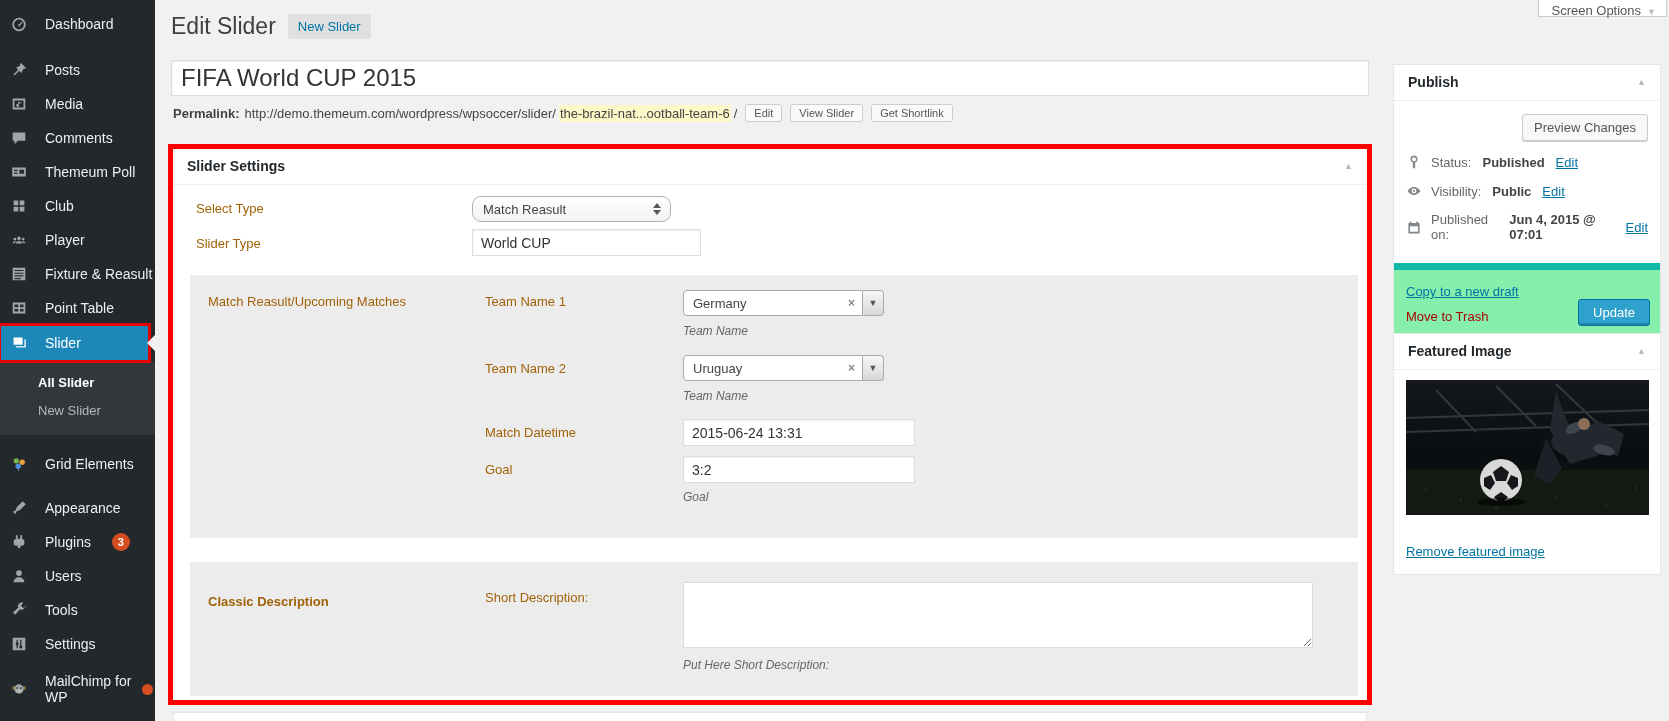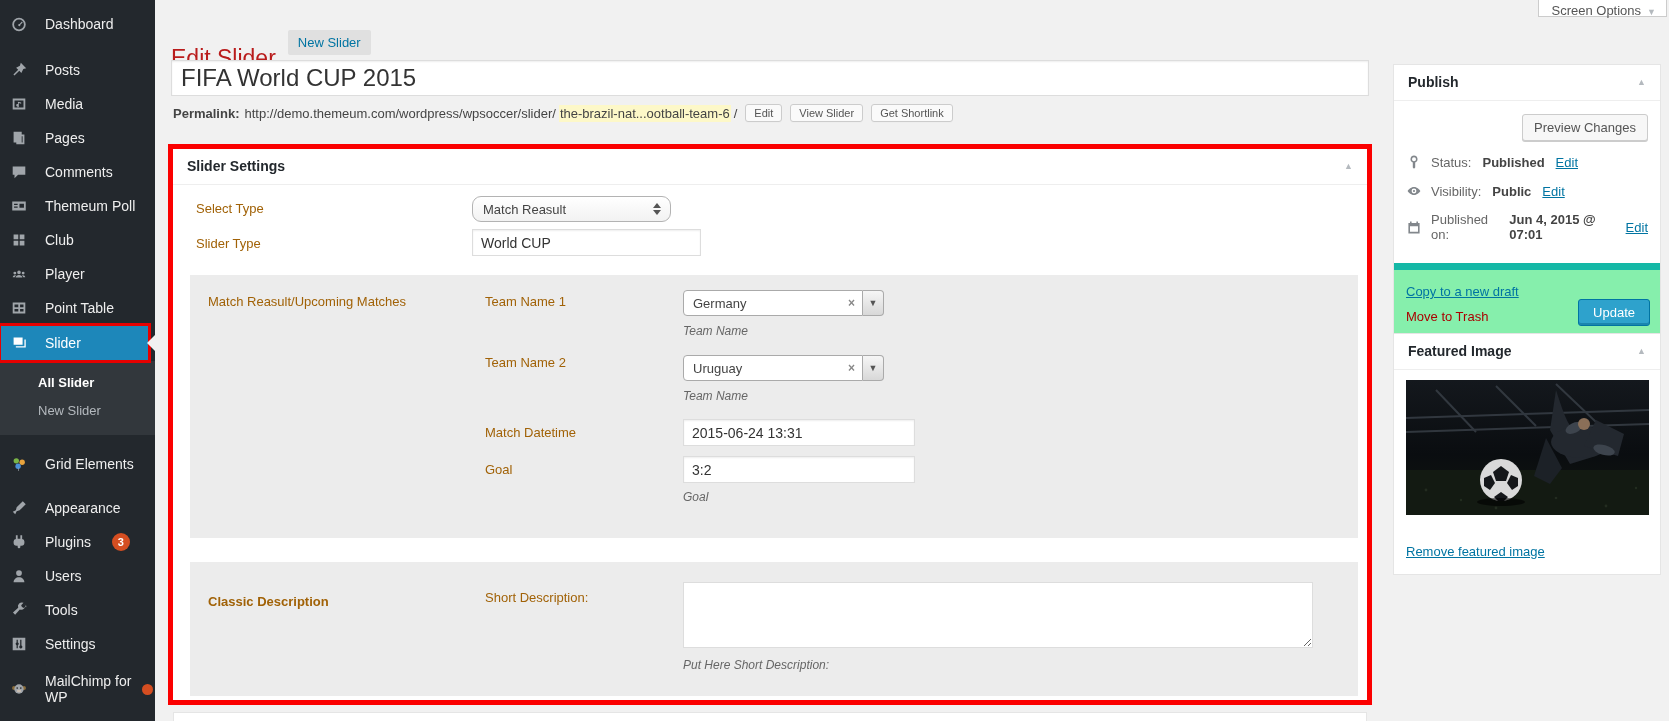--- a/index.html
+++ b/index.html
@@ -20,21 +20,21 @@
   .submenu { background:#32373c; padding:8px 0 10px; }
   .submenu-item { padding:6px 0 7px 38px; font-size:13px; color:#b4b9be; cursor:pointer; }
   .submenu-item.current { color:#fff; font-weight:bold; }
   .sp12 { height:12px; } .sp10 { height:10px; } .sp11 { height:11px; }
   .count-badge { background:#d54e21; color:#fff; border-radius:50%; font-size:11px; min-width:18px; height:18px; line-height:18px; text-align:center; margin-left:4px; font-weight:bold; }
   .dot-badge { position:absolute; right:2px; top:12px; width:11px; height:11px; border-radius:50%; background:#d54e21; }
   
   .screen-options { position:absolute; top:0; right:2px; height:17px; background:#fff; border:1px solid #ccc; border-top:none; padding:3px 10px 0 12px; font-size:13px; color:#555; cursor:pointer; z-index:4; }
   .screen-options .so-arrow { color:#b4b9be; font-size:9px; margin-left:6px; }
   .h1row { position:absolute; left:171px; top:13px; display:flex; align-items:center; gap:12px; }
-  .page-title { font-size:23px; font-weight:400; color:#b91c1c;margin-top:32px; }
+  .page-title { font-size:23px; font-weight:400; color:#404040; }
   .add-new-btn { background:#e0e0e0; color:#0074a2; font-size:13px; padding:5px 10px; border-radius:2px; border:none; cursor:pointer; }
   .title-input { position:absolute; left:171px; top:60px; width:1198px; height:36px; font-size:24px; padding:2px 9px; border:1px solid #ddd; color:#333; background:#fff; box-shadow:inset 0 1px 2px rgba(0,0,0,.07); font-family:"Liberation Sans",sans-serif; }
   .permalink { position:absolute; left:173px; top:102px; display:flex; align-items:center; gap:3px; font-size:13px; color:#444; height:22px; }
   .pl-label { font-weight:bold; margin-right:2px; }
   .pl-hl { background:#fdf8c8; padding:1px 1px; }
   .mini-btn { background:#fafafa; border:1px solid #ccc; border-radius:3px; color:#555; font-size:11px; padding:2px 8px; margin-left:5px; cursor:pointer; box-shadow:0 1px 0 #eee; font-family:"Liberation Sans",sans-serif; }
   
   .redbox { position:absolute; left:168px; top:144px; width:1204px; height:561px; border:5px solid #fb0000; background:#fff; }
   .mb-header { height:36px; line-height:35px; padding:0 14px; font-size:14px; font-weight:bold; color:#23282d; border-bottom:1px solid #eee; position:relative; }
   .toggle { position:absolute; right:14px; top:0; color:#b4b9be; font-size:9px; cursor:pointer; }
@@ -88,26 +88,20 @@
     <span>Posts</span>
   </div>
   <div class="menu-item">
     <svg viewBox="0 0 20 20">
         <path d="M3 4h14v12H3V4zm2 2v8h10V6H5zm3.2 6.6a1.3 1.3 0 1 1 0-2.6c.2 0 .4 0 .6.1V7.4l3.6.9v1.3l-2.6-.7v3a1.3 1.3 0 0 1-1.6 1.7z"></path>
       </svg>
     <span>Media</span>
   </div>
   <div class="menu-item">
     <svg viewBox="0 0 20 20">
-        <path d="M4 3h9v12H4V3zm3 3h9v11H7v-2h7V8H7V6z"></path>
-      </svg>
-    <span>Pages</span>
-  </div>
-  <div class="menu-item">
-    <svg viewBox="0 0 20 20">
         <path d="M3 4h14v9h-8l-4 4v-4H3V4z"></path>
       </svg>
     <span>Comments</span>
   </div>
   <div class="menu-item">
     <svg viewBox="0 0 20 20">
         <path d="M2.5 5h15v10h-15V5zm2 2.5v1.4h4V7.5h-4zm0 3v1.4h4v-1.4h-4zm6-3v4.4h5V7.5h-5z"></path>
       </svg>
     <span>Themeum Poll</span>
   </div>
@@ -115,20 +109,26 @@
     <svg viewBox="0 0 20 20">
         <path d="M4 4h5.2v5.2H4V4zm6.8 0H16v5.2h-5.2V4zM4 10.8h5.2V16H4v-5.2zm6.8 0H16V16h-5.2v-5.2z"></path>
       </svg>
     <span>Club</span>
   </div>
   <div class="menu-item">
     <svg viewBox="0 0 20 20">
         <path d="M10 6.2a2 2 0 1 1 0 4 2 2 0 0 1 0-4zM5.4 7.4a1.6 1.6 0 1 1 0 3.2 1.6 1.6 0 0 1 0-3.2zm9.2 0a1.6 1.6 0 1 1 0 3.2 1.6 1.6 0 0 1 0-3.2zM10 11c2 0 3.6 1.2 3.8 3H6.2c.2-1.8 1.8-3 3.8-3zm-7 2.6c.2-1.3 1.2-2.2 2.4-2.2.5 0 .9.1 1.3.4-.7.5-1.2 1.1-1.4 1.8H3zm14 0h-2.3c-.2-.7-.7-1.3-1.4-1.8.4-.3.8-.4 1.3-.4 1.2 0 2.2.9 2.4 2.2z"></path>
       </svg>
     <span>Player</span>
+  </div>
+  <div class="menu-item">
+    <svg viewBox="0 0 20 20">
+        <path d="M3 3h14v14H3V3zm2 2.5v1.3h10V5.5H5zm0 3v1.3h10V8.5H5zm0 3v1.3h10v-1.3H5zm0 3v1.3h7v-1.3H5z"></path>
+      </svg>
+    <span>Fixture &amp; Reasult</span>
   </div>
   <div class="menu-item">
     <svg viewBox="0 0 20 20">
         <path d="M3 4h14v12H3V4zm2 2v3.2h4.2V6H5zm6.2 0v3.2H15V6h-3.8zM5 11.2V14h4.2v-2.8H5zm6.2 0V14H15v-2.8h-3.8z"></path>
       </svg>
     <span>Point Table</span>
   </div>
   <div class="menu-item active">
     <svg viewBox="0 0 20 20">
         <path d="M4 4h10v8H4V4zm2.5 9.5H16V6h1.5v9h-11v-1.5zM6 6l2.5 4 1.5-2 2 3H5.5L6 6z"></path>
@@ -242,21 +242,21 @@
     <span class="flabel" style="left:295px; top:19px;">Team Name 1</span>
     <div class="combo" style="left:493px; top:15px;">
       <span class="combo-box">
           <span>Germany</span>
           <span class="combo-x">×</span>
         </span>
       <span class="combo-arrow">▼</span>
     </div>
     <span class="hint" style="left:493px; top:49px;">Team Name</span>
 
-    <span class="flabel" style="left:295px; top:80px;">Team Name 2</span>
+    <span class="flabel" style="left:295px; top:86px;">Team Name 2</span>
     <div class="combo" style="left:493px; top:80px;">
       <span class="combo-box">
           <span>Uruguay</span>
           <span class="combo-x">×</span>
         </span>
       <span class="combo-arrow">▼</span>
     </div>
     <span class="hint" style="left:493px; top:114px;">Team Name</span>
 
     <span class="flabel" style="left:295px; top:150px;">Match Datetime</span>

